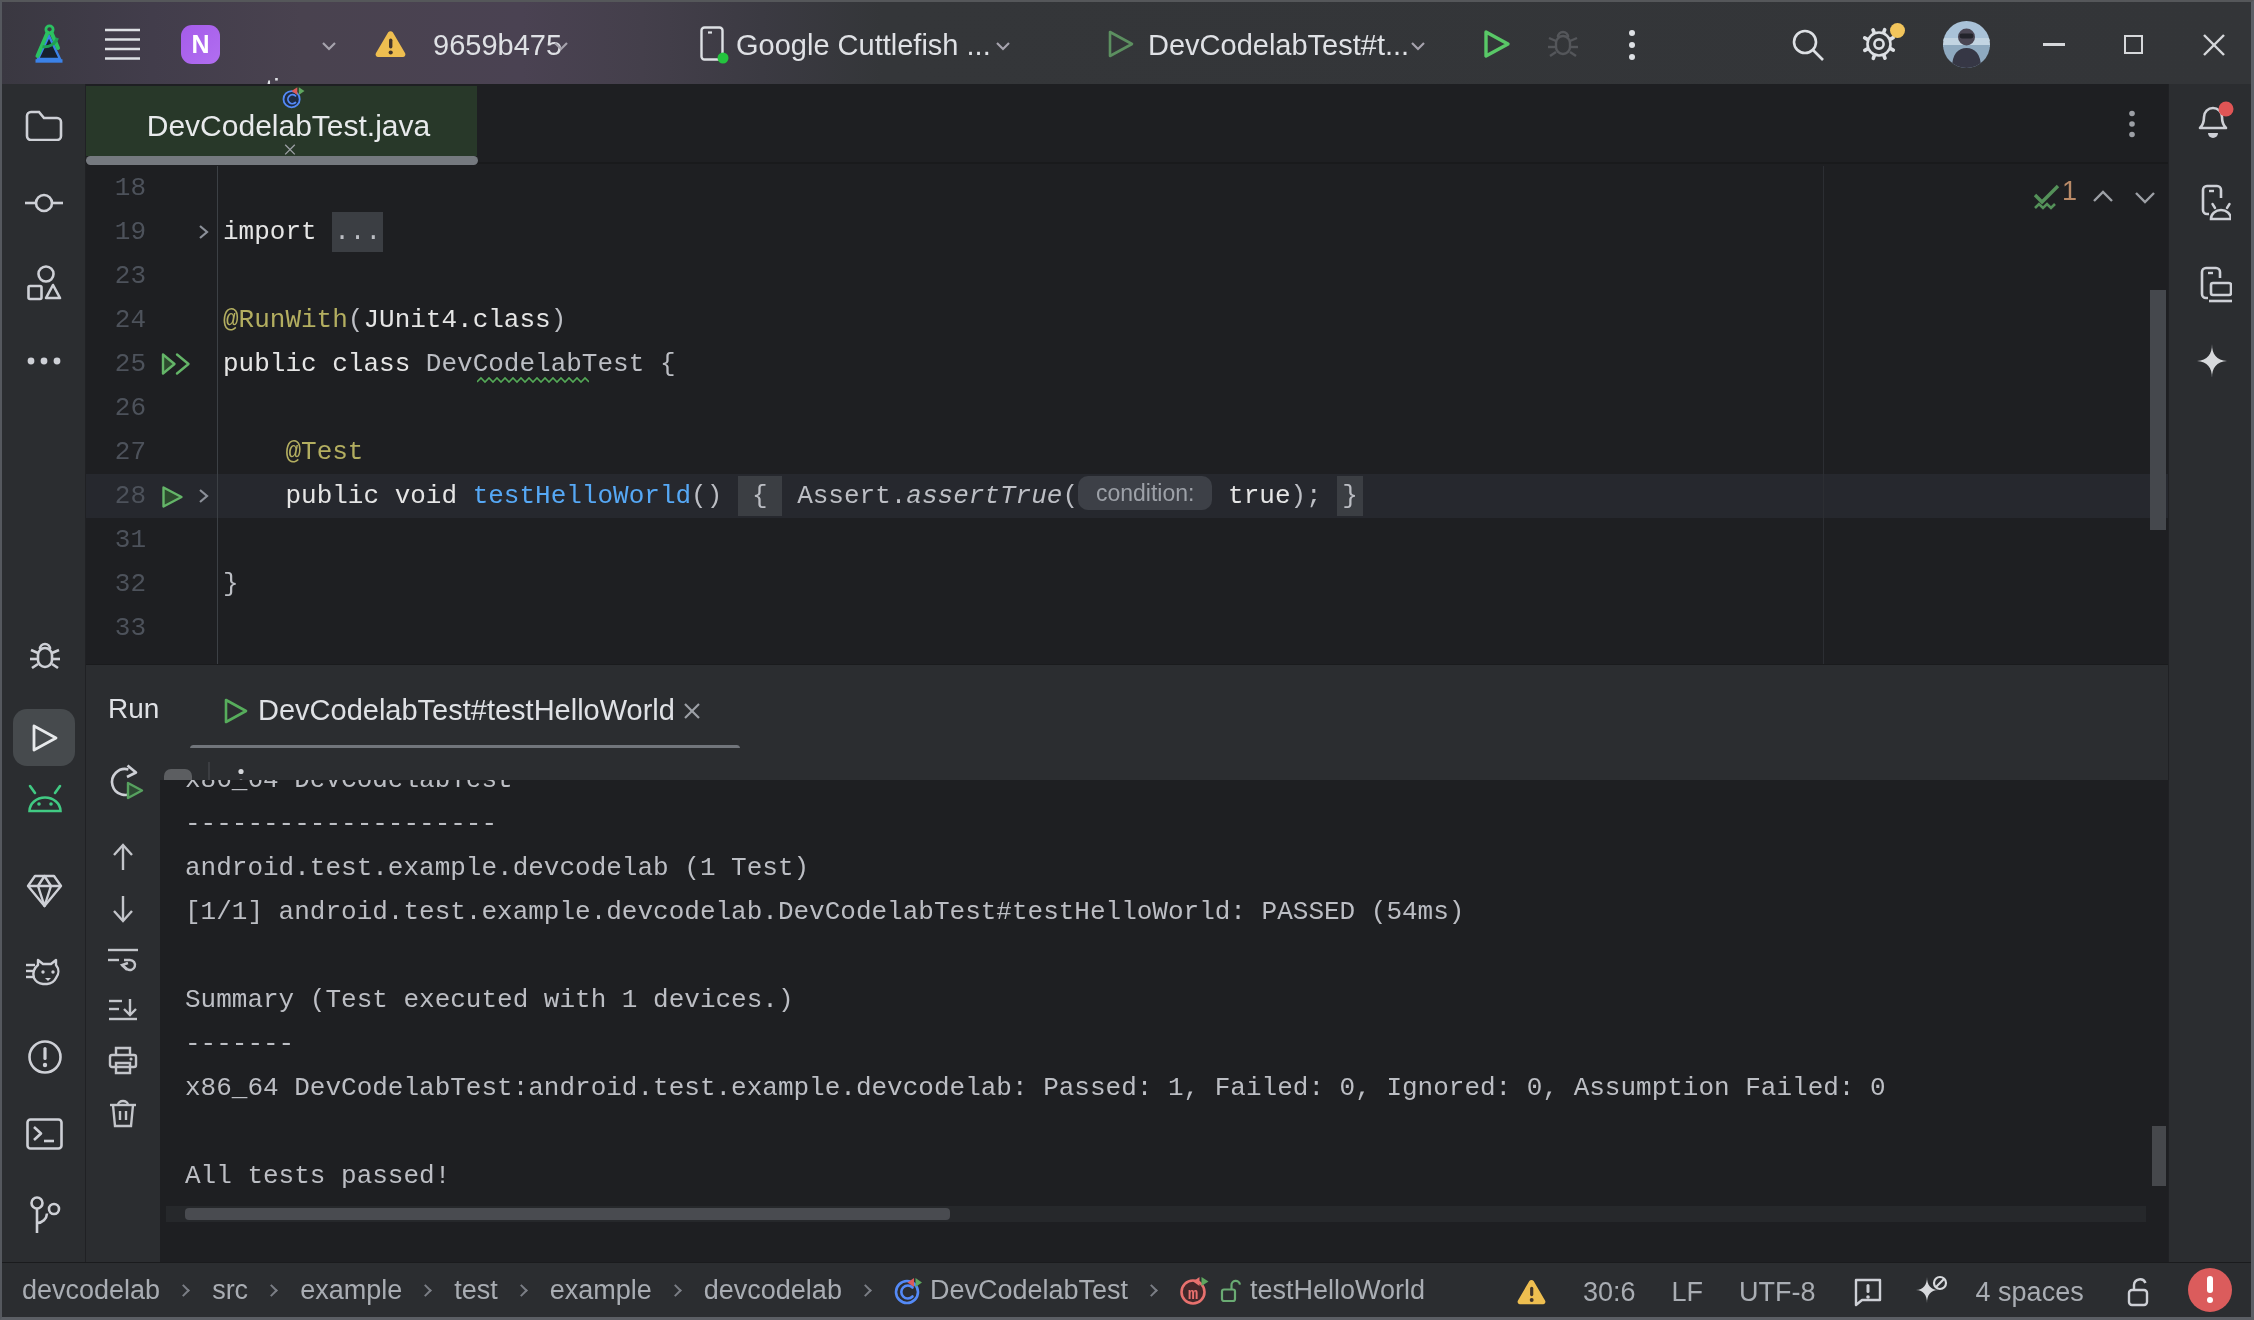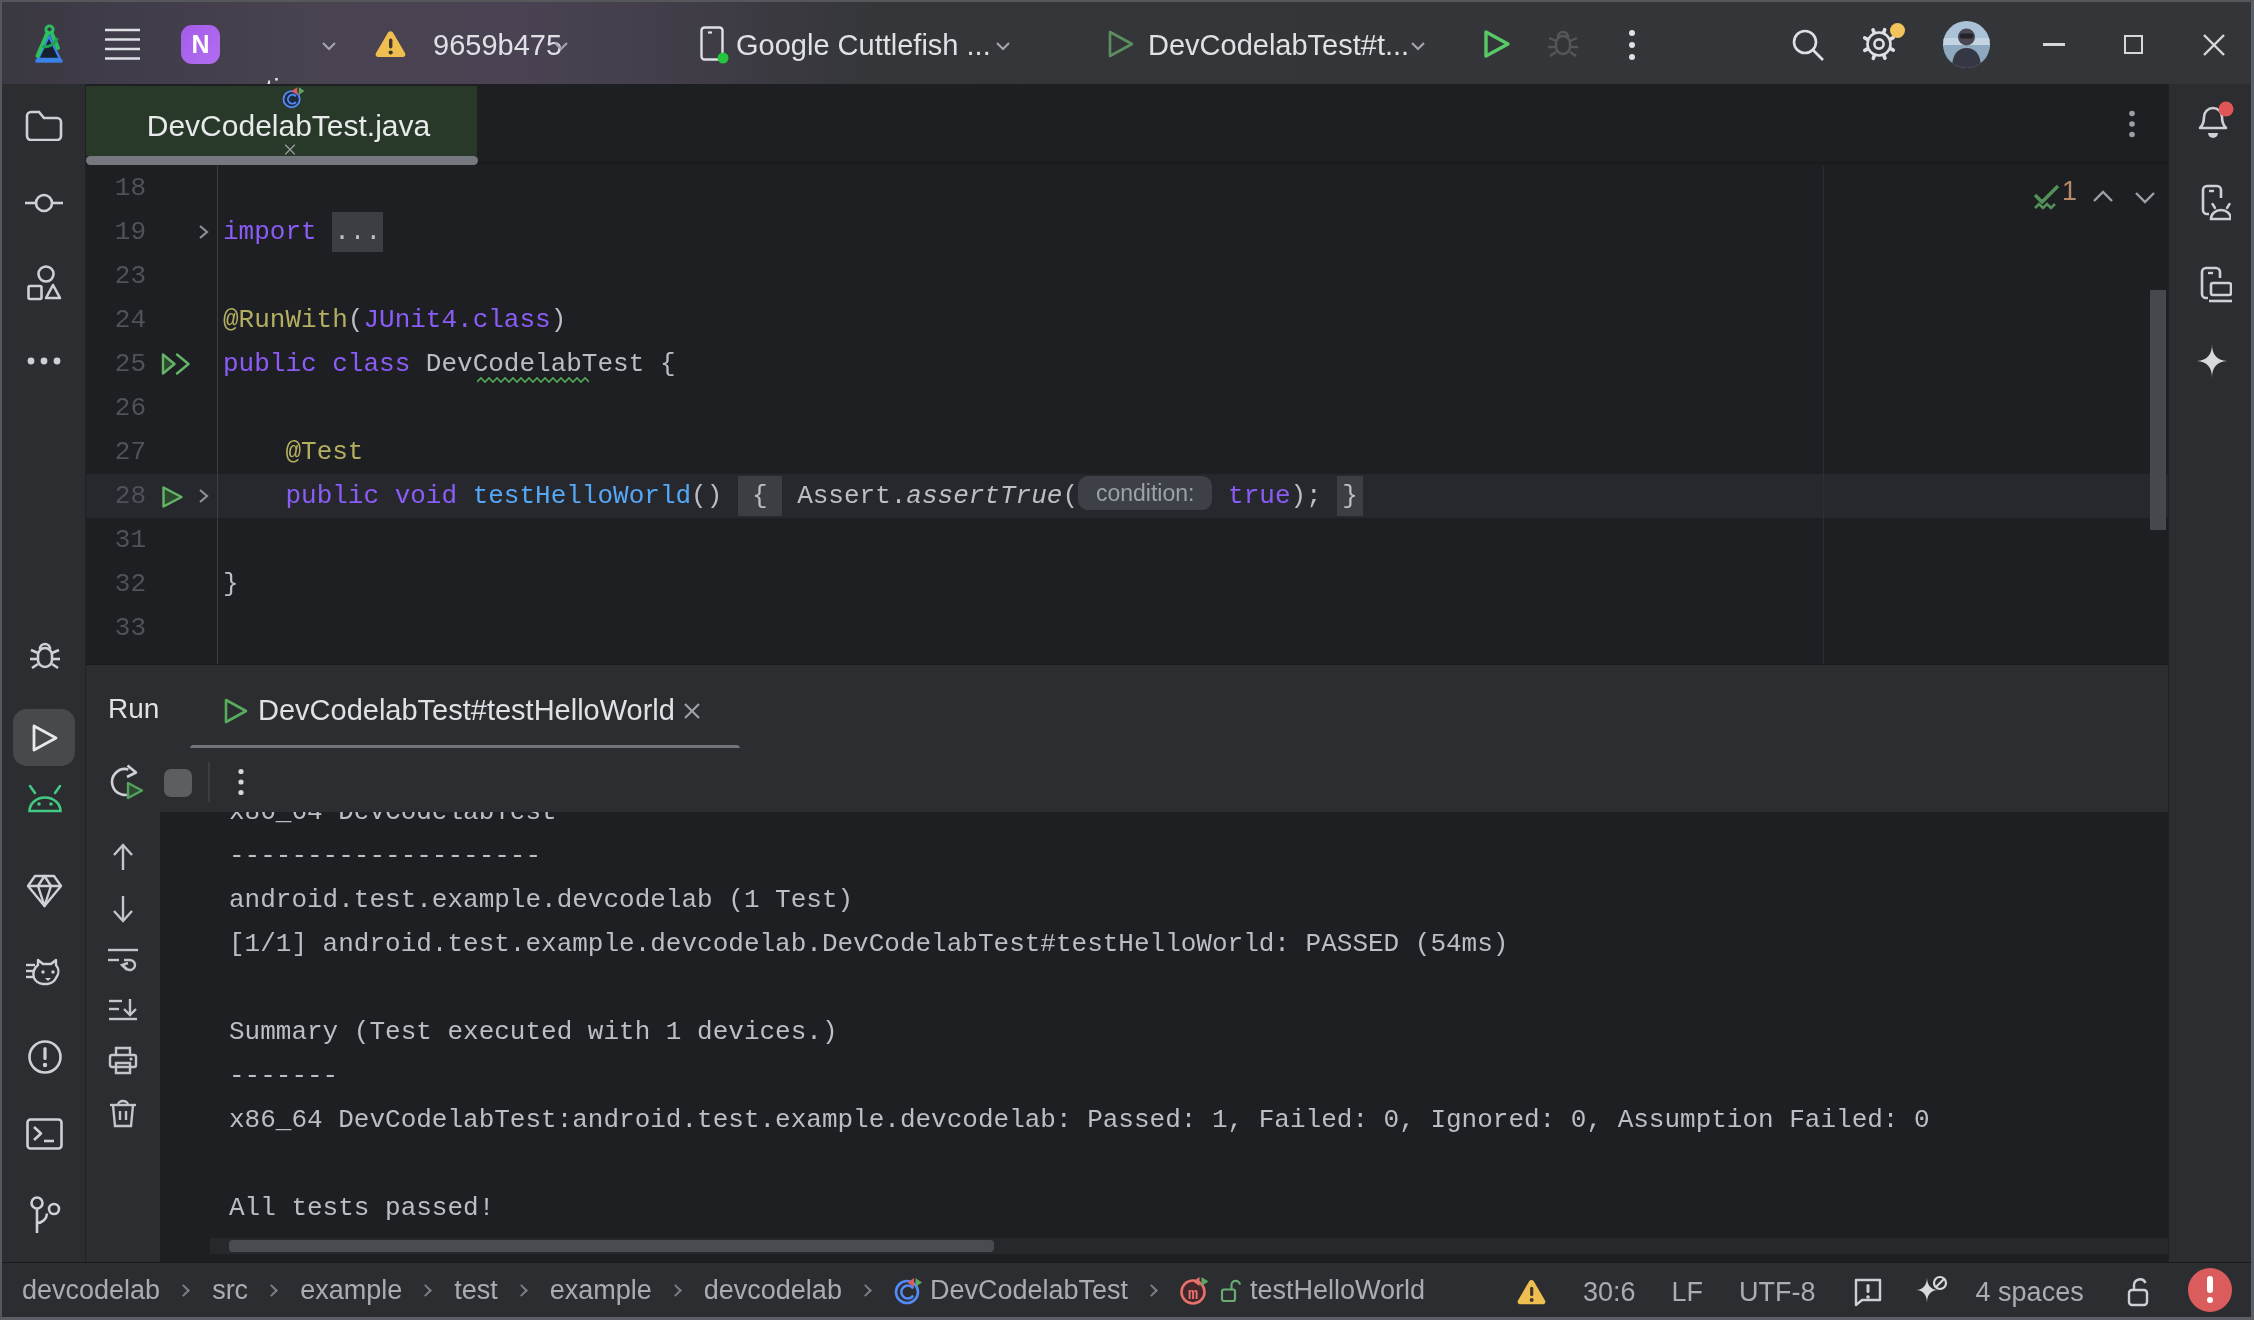--- a/index.html
+++ b/index.html
@@ -29,33 +29,33 @@
   #tabunderline { position:absolute; left:0; top:72px; width:392px; height:9px; background:#75797f; border-radius:5px; }
   #tab1 .label { color:#e8eaec; font-size:30px; margin-left:14px; }
 
   
   #editor { left:86px; top:166px; width:2082px; height:498px; background:#1e1f22;text-decoration:underline; }
   .caretrow { position:absolute; left:0; top:308px; width:2082px; height:44px; background:#26282e; }
   .gutterline { position:absolute; left:131px; top:0; width:1px; height:498px; background:#3c4045; }
   .marginline { position:absolute; left:1737px; top:0; width:1px; height:498px; background:#2c2e33; }
   .lnum { position:absolute; width:60px; text-align:right; color:#4d525b; font-size:26px; line-height:44px; font-family:"Liberation Mono", monospace; left:0; }
   .cline { position:absolute; left:137px; color:#bcbec4; font-size:26px; line-height:44px; font-family:"Liberation Mono", monospace; white-space:pre; }
-  .kw { color:#8b5cf6; }
+  .kw { color:#e5e5e5; }
   .ann { color:#b3ae60; }
   .mth { color:#56a8f5; }
   .fold { background:#3b3e43; padding:5px 2px; }
   .foldb { background:#3b3e43; padding:5px 14px; }
   .foldc { background:#3b3e43; padding:5px 5px; }
   .inlay { display:inline-block; background:#3d4047; color:#9da1a8; font-family:"Liberation Sans", sans-serif; font-size:23px; border-radius:10px; padding:0 18px; line-height:34px; vertical-align:2px; }
 
   
   #runheader { left:86px; top:664px; width:2082px; height:84px; background:#2b2d30; border-top:1px solid #1a1b1d; }
   #runtoolbar { left:86px; top:748px; width:2082px; height:64px; background:#2b2d30; }
   #consolestrip { left:86px; top:812px; width:74px; height:450px; background:#2b2d30; }
-  #console { left:160px; top:812px; width:2008px; height:450px; background:#1e1f22; overflow:hidden;margin-left:44px; }
+  #console { left:160px; top:780px; width:2008px; height:450px; background:#1e1f22; overflow:hidden; }
   .conline { position:absolute; left:25px; color:#bcbec4; font-size:26px; line-height:44px; font-family:"Liberation Mono", monospace; white-space:pre; }
 
   
   #statusbar { left:2px; top:1262px; width:2250px; height:55px; background:#2b2d30; border-top:1px solid #1a1b1d; color:#a9adb3; font-size:27px; }
   .csep { width:9px; height:9px; border-top:2.4px solid #7b7e85; border-right:2.4px solid #7b7e85; transform:rotate(45deg); margin:0 24px 0 19px; display:inline-block; }
 </style>
 </head>
 <body>
 <div id="titlebar" class="abs">
 

